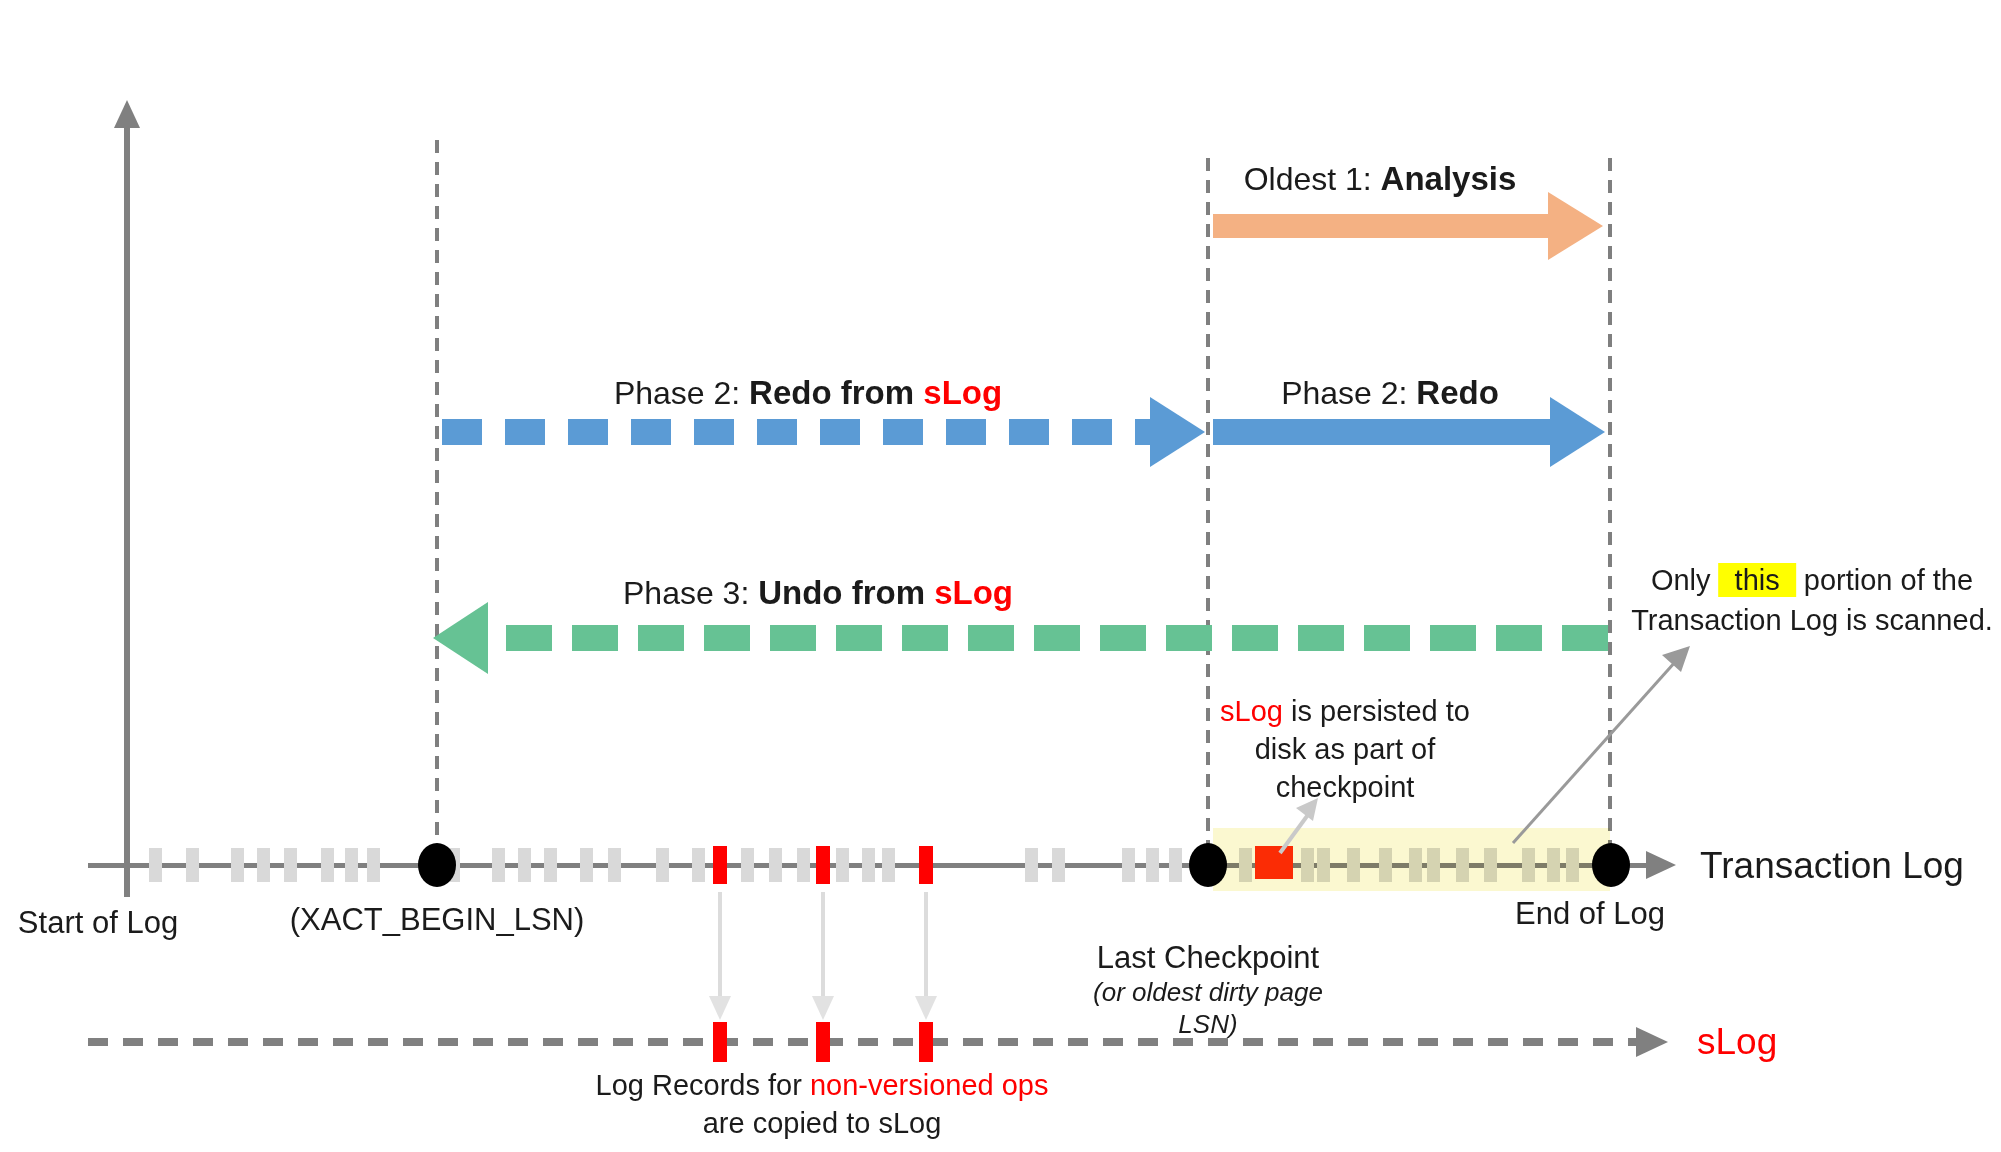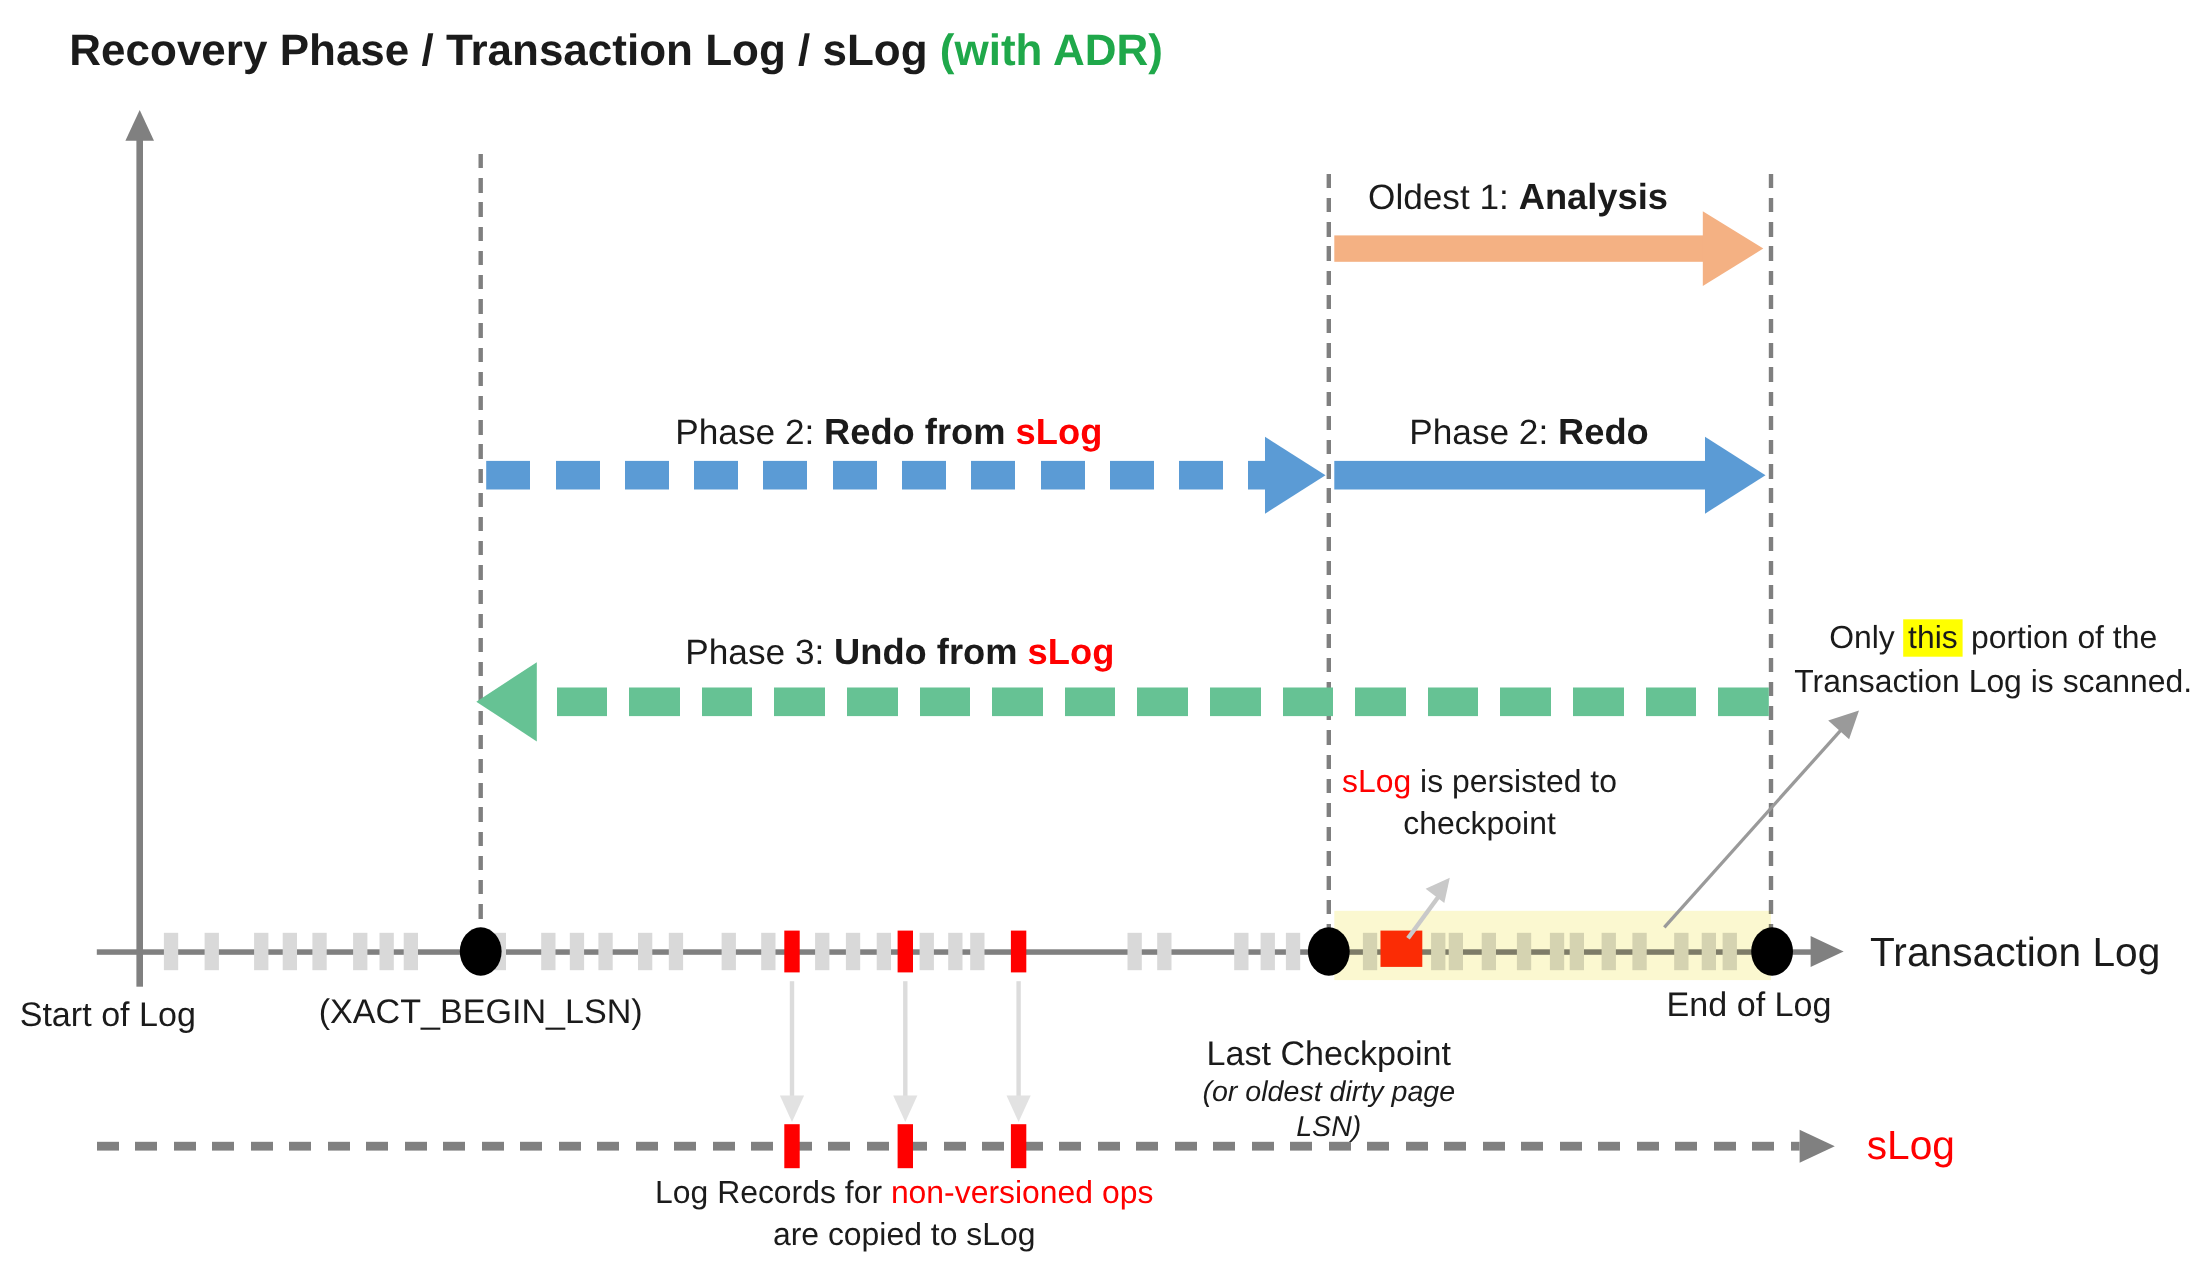--- a/index.html
+++ b/index.html
@@ -68,31 +68,30 @@
   .lbl-checkpoint{left:1208px;top:940px;font-size:31px;}
   .lbl-checkpoint .ital{font-style:italic;font-size:26px;line-height:32px;display:block;}
   .lbl-end{left:1590px;top:896px;font-size:31px;}
   .lbl-txlog{left:1700px;top:845px;font-size:37px;}
   .lbl-slog{left:1697px;top:1021px;font-size:37px;color:var(--red);}
   
   .note{z-index:8;font-size:29px;line-height:38px;text-align:center;transform:translateX(-50%);white-space:nowrap;}
   .note-persist{left:1345px;top:692px;}
   .note-persist .red{color:var(--red);}
   .note-scan{left:1812px;top:560px;line-height:40px;}
-  .note-scan .hl{background:var(--highlight);padding:1px 4px;}
+  .note-scan .hl{background:var(--highlight);padding:1px 16px;}
   .note-copied{left:822px;top:1066px;line-height:38px;}
   .note-copied .red{color:var(--red);}
   svg.overlay{position:absolute;left:0;top:0;z-index:7;pointer-events:none;}
 </style>
 </head>
 <body>
 
 <div id="canvas">
 
-  <div class="abs title"><span>Recovery Phase / Transaction Log / sLog </span><span class="adr">(with ADR)</span></div>
 
   <div class="abs v-axis"></div>
   <div class="abs v-axis-head"></div>
   <div class="abs h-axis"></div>
   <div class="abs h-axis-head"></div>
 
   <div class="abs vdash oldest"></div>
   <div class="abs vdash checkpoint"></div>
   <div class="abs vdash endlog"></div>
 
@@ -150,20 +149,21 @@
     <div>Last Checkpoint</div>
     <span class="ital">(or oldest dirty page</span>
     <span class="ital">LSN)</span>
   </div>
   <div class="abs lab center lbl-end">End of Log</div>
   <div class="abs lab lbl-txlog">Transaction Log</div>
   <div class="abs lab lbl-slog">sLog</div>
 
   <div class="abs note note-persist">
     <div><span class="red">sLog</span><span> is persisted to</span></div>
+    <div>disk as part of</div>
     <div>checkpoint</div>
   </div>
   <div class="abs note note-scan">
     <div><span>Only </span><span class="hl">this</span><span> portion of the</span></div>
     <div>Transaction Log is scanned.</div>
   </div>
   <div class="abs note note-copied">
     <div><span>Log Records for </span><span class="red">non-versioned ops</span></div>
     <div>are copied to sLog</div>
   </div>

